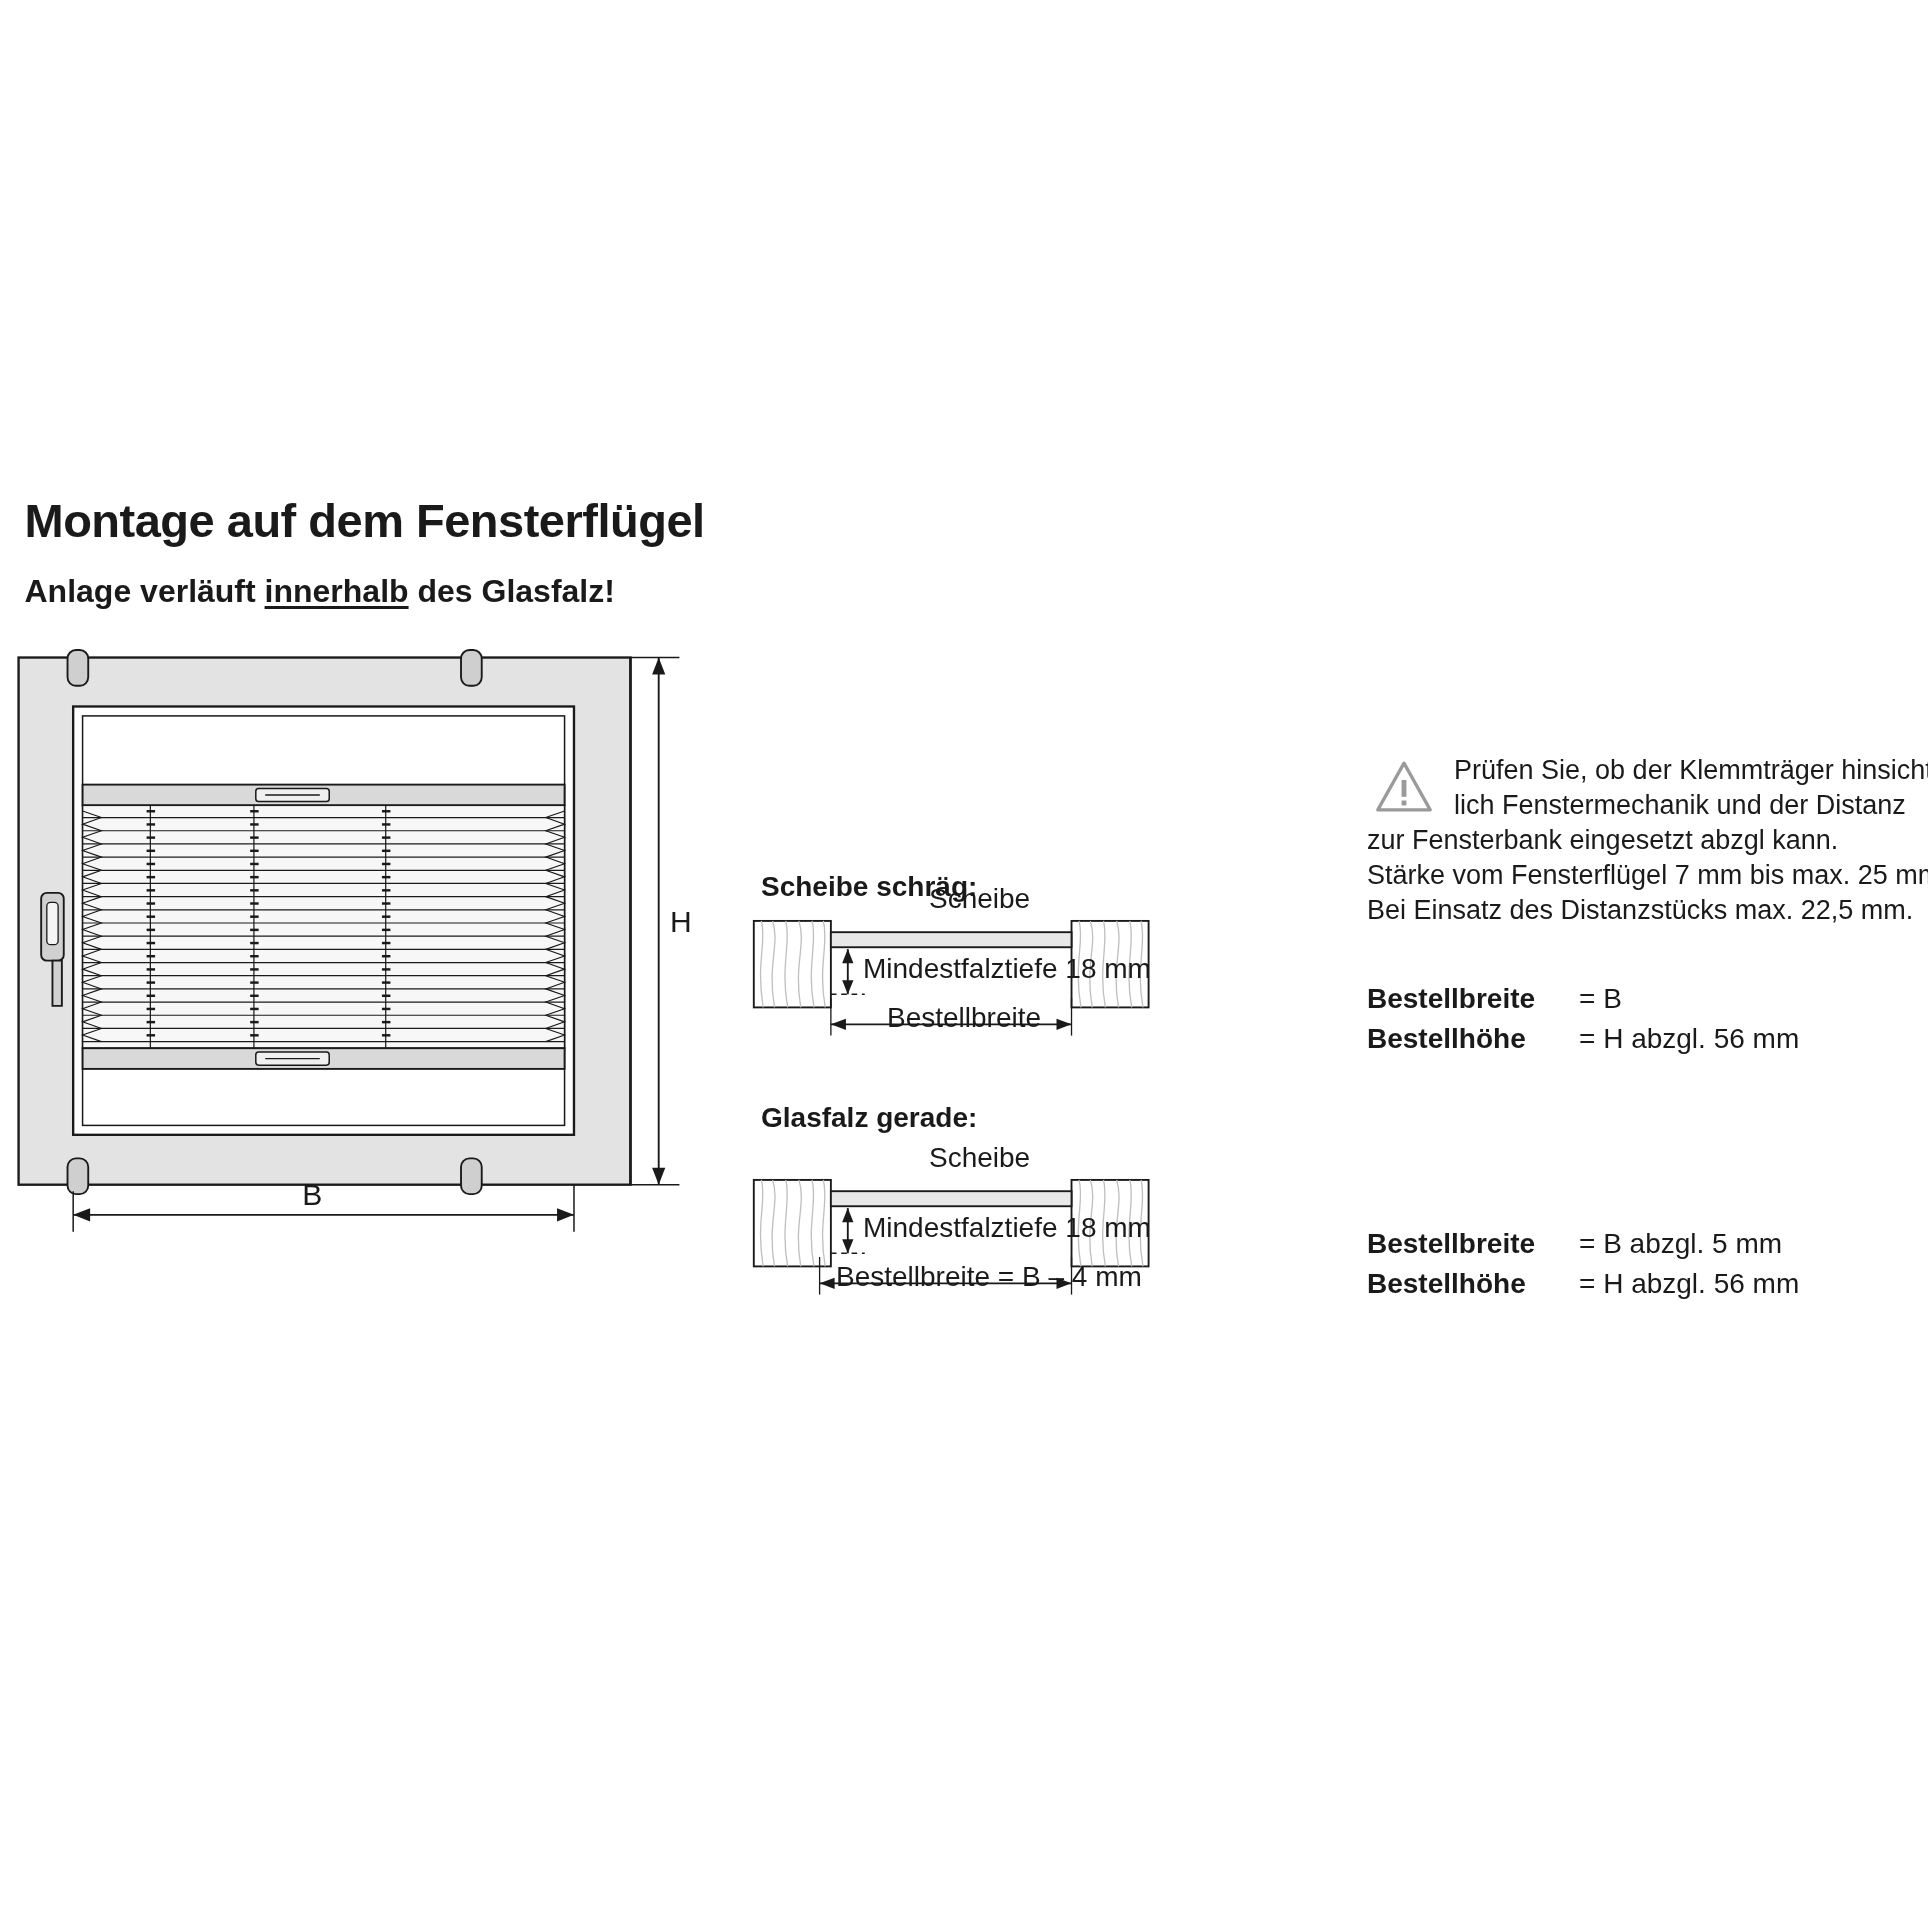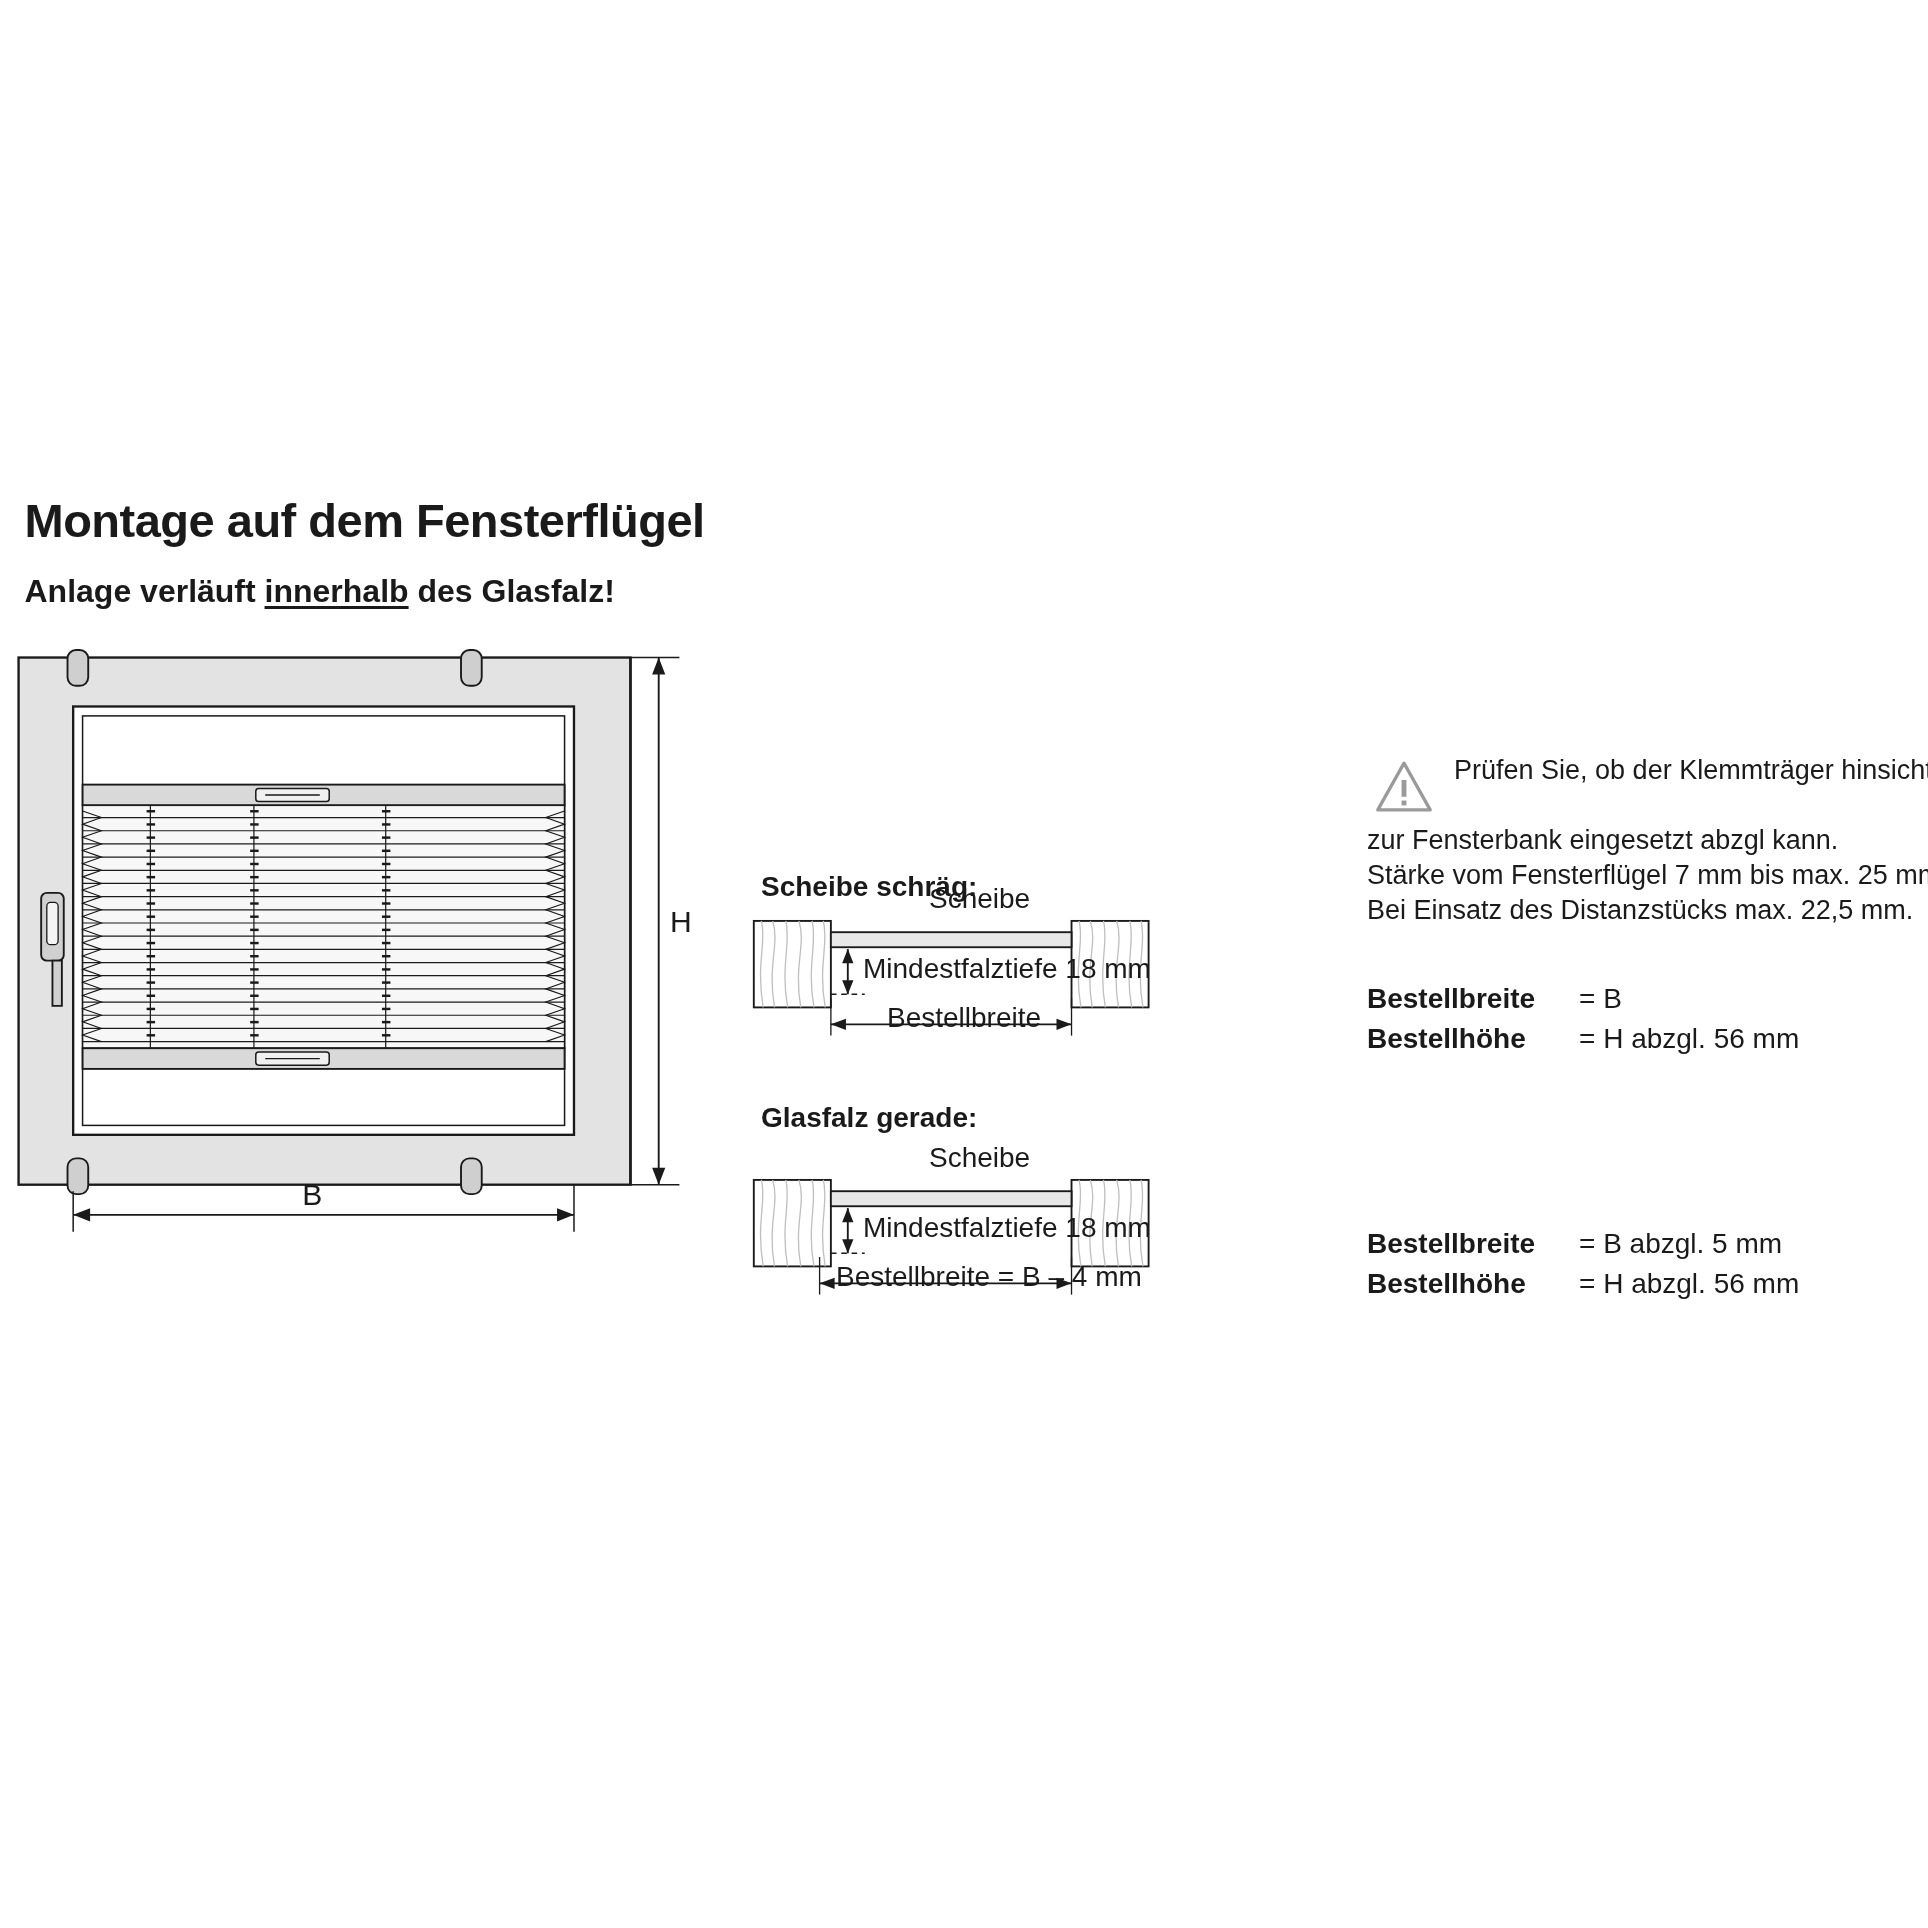--- a/index.html
+++ b/index.html
@@ -377,21 +377,21 @@
     <svg width="58" height="55" viewBox="0 0 62 58">
       <path d="M31 4 L59 54 L3 54 Z" fill="none" stroke="#9a9a9a" stroke-width="3.5" stroke-linejoin="round"></path>
       <rect x="28.4" y="22" width="5.2" height="18" fill="#9a9a9a"></rect>
       <rect x="28.4" y="44" width="5.2" height="5.2" fill="#9a9a9a"></rect>
     </svg>
   </div>
 
   <div id="note-block">
     <p class="note-text">
       <span class="note-line indent">Prüfen Sie, ob der Klemmträger hinsicht-</span><br>
-      <br>
+      <span class="note-line indent">lich Fenstermechanik und der Distanz</span><br>
       <span class="note-line">zur Fensterbank eingesetzt abzgl kann.</span><br>
       <span class="note-line">Stärke vom Fensterflügel 7 mm bis max. 25 mm.</span><br>
       <span class="note-line">Bei Einsatz des Distanzstücks max. 22,5 mm.</span>
     </p>
   </div>
 
   <div id="spec-1" class="spec-table">
     <div class="spec-row">
       <span class="spec-label">Bestellbreite</span>
       <span class="spec-value">= B</span>

